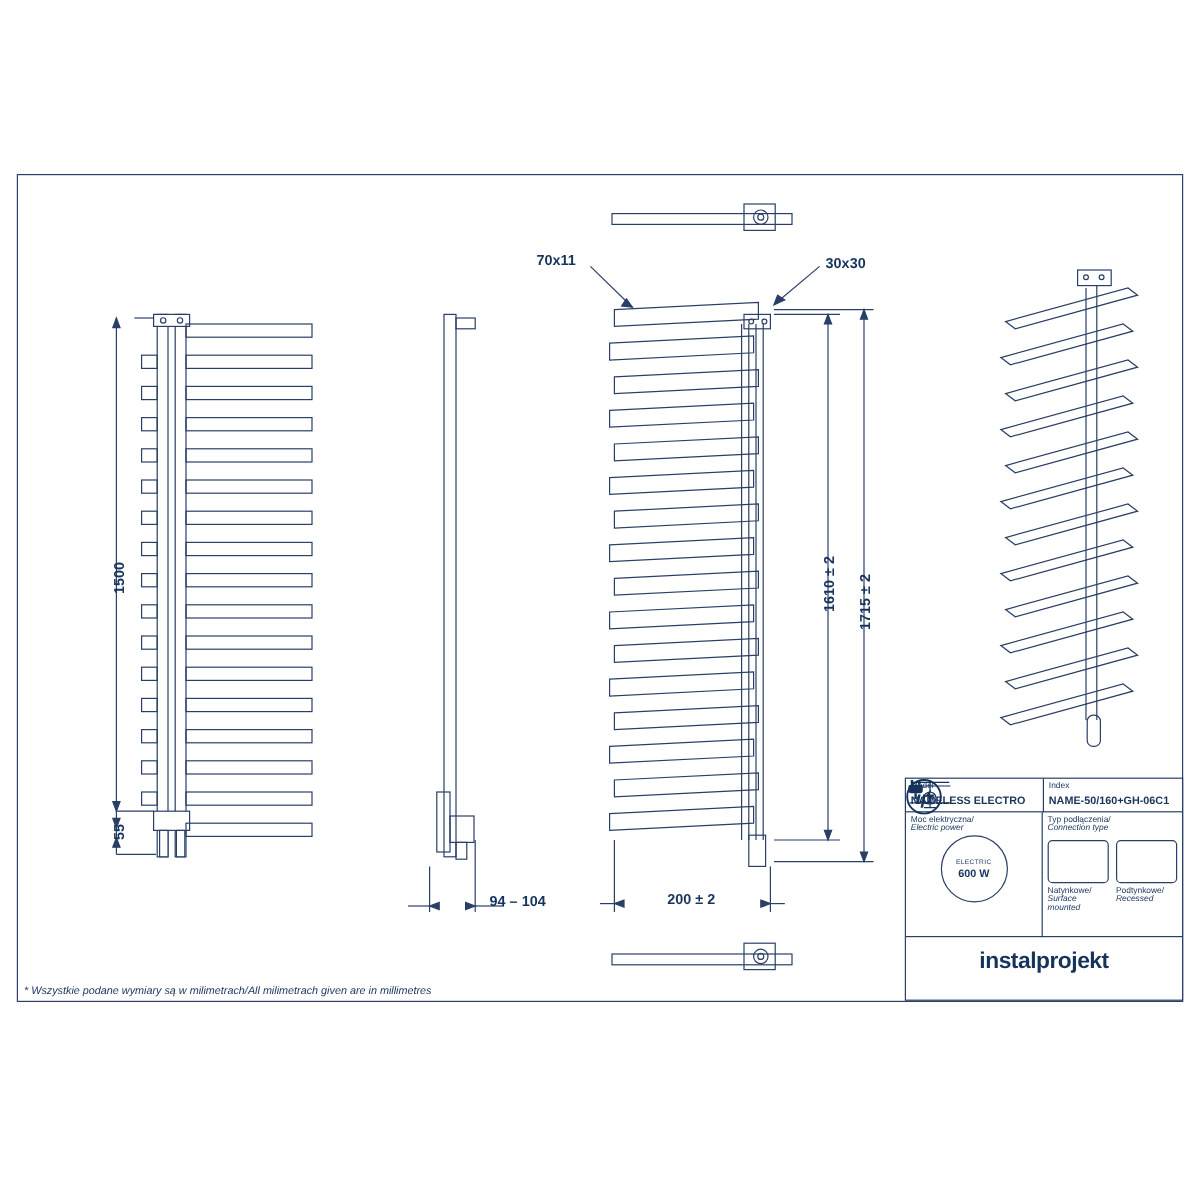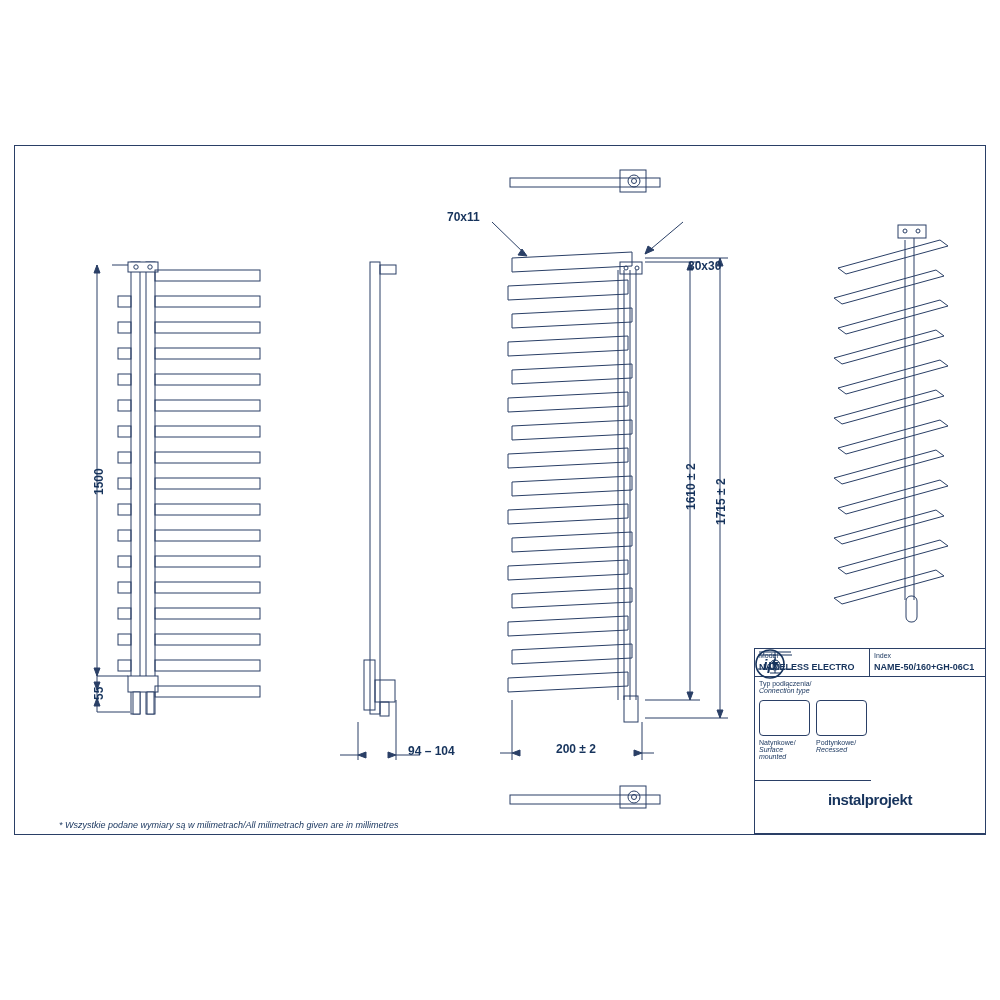--- a/index.html
+++ b/index.html
@@ -3,34 +3,34 @@
 <meta charset="utf-8">
 <style>
   html,body{margin:0;padding:0;background:#ffffff;}
   body{width:1000px;height:1000px;position:relative;font-family:"Liberation Sans",sans-serif;color:#16335c;}
   #sheet{position:absolute;left:14px;top:145px;width:972px;height:690px;border:1px solid #2a3f66;box-sizing:border-box;}
   .lbl{position:absolute;font-size:12px;color:#16335c;white-space:nowrap;}
   .lbl.b{font-weight:bold;}
   .vert{transform:rotate(-90deg);transform-origin:0 0;}
   svg{position:absolute;left:0;top:0;}
   .footnote{position:absolute;left:20px;top:820px;font-size:9px;font-style:italic;color:#16335c;}
-  .footnote span.n{font-style:italic;margin-left:39px;}
+  .footnote span.n{font-style:italic;}
   
   #infotable{position:absolute;left:754px;top:648px;width:232px;height:186px;border:1px solid #2a3f66;box-sizing:border-box;font-size:8px;}
   #infotable .row{display:flex;}
   #infotable .cell{box-sizing:border-box;padding:3px 4px;border-right:1px solid #2a3f66;border-bottom:1px solid #2a3f66;}
   #infotable .cell:last-child{border-right:none;}
   .tinyhead{font-size:7px;color:#16335c;}
   .val{font-size:9px;font-weight:bold;color:#16335c;margin-top:3px;}
   .it7{font-size:7px;font-style:italic;color:#16335c;}
   .electric-circle{width:54px;height:54px;border:1.2px solid #2a3f66;border-radius:50%;display:flex;flex-direction:column;align-items:center;justify-content:center;margin:2px auto 0 auto;}
   .electric-circle .t{font-size:5.5px;letter-spacing:.3px;}
   .conn-box{width:52px;height:34px;border:1.2px solid #2a3f66;border-radius:4px;display:flex;align-items:center;justify-content:center;}
   .brand{display:flex;align-items:center;gap:7px;justify-content:center;padding-top:7px;}
-  .brandtxt{font-size:15px;font-weight:bold;color:#16335c;letter-spacing:-.4px;}
+  .brandtxt{font-size:19px;font-weight:bold;color:#16335c;letter-spacing:-.4px;}
 </style>
 </head>
 <body>
 
 <div id="sheet"></div>
 
 <svg width="1000" height="1000">
   <g stroke="#2a3f66" fill="none" stroke-width="1">
 
     <rect x="131" y="262" width="9" height="452"></rect>
@@ -190,21 +190,21 @@
     <circle cx="905" cy="231" r="2"></circle>
     <circle cx="918" cy="231" r="2"></circle>
     <rect x="906" y="596" width="11" height="26" rx="5"></rect>
   </g>
 </svg>
 
 <div class="lbl b vert" style="left:92px;top:495px;">1500</div>
 <div class="lbl b vert" style="left:92px;top:700px;">55</div>
 <div class="lbl b" style="left:408px;top:744px;">94 – 104</div>
 <div class="lbl b" style="left:447px;top:210px;">70x11</div>
-<div class="lbl b" style="left:688px;top:212px;margin-top:47px;">30x30</div>
+<div class="lbl b" style="left:688px;top:212px;">30x30</div>
 <div class="lbl b vert" style="left:684px;top:510px;">1610 ± 2</div>
 <div class="lbl b vert" style="left:714px;top:525px;">1715 ± 2</div>
 <div class="lbl b" style="left:556px;top:742px;">200 ± 2</div>
 
 <div class="footnote">
   <span class="n">* Wszystkie podane wymiary są w milimetrach/</span><span>All milimetrach given are in millimetres</span>
 </div>
 
 <div id="infotable">
 
@@ -213,20 +213,34 @@
       <div class="tinyhead">Model</div>
       <div class="val">NAMELESS ELECTRO</div>
     </div>
     <div class="cell" style="width:116px;">
       <div class="tinyhead">Index</div>
       <div class="val">NAME-50/160+GH-06C1</div>
     </div>
   </div>
 
   <div class="row" style="height:104px;">
+    <div class="cell" style="width:116px;">
+      <div class="tinyhead">Moc elektryczna/</div>
+      <div class="it7">Electric power</div>
+      <div class="electric-circle">
+        <div class="t">ELECTRIC</div>
+        <svg width="16" height="18" viewBox="0 0 16 18">
+          <rect x="4" y="1" width="2" height="4" fill="#16335c"></rect>
+          <rect x="10" y="1" width="2" height="4" fill="#16335c"></rect>
+          <rect x="2" y="5" width="12" height="7" rx="2" fill="#16335c"></rect>
+          <rect x="7" y="12" width="2" height="5" fill="#16335c"></rect>
+        </svg>
+        <div class="val" style="margin-top:1px;">600 W</div>
+      </div>
+    </div>
 
     <div class="cell" style="width:116px;">
       <div class="tinyhead">Typ podłączenia/</div>
       <div class="it7">Connection type</div>
       <div style="display:flex;gap:6px;margin-top:6px;justify-content:center;">
         <div class="conn-box">
           <svg width="40" height="26" viewBox="0 0 40 26">
             <line x1="4" y1="3" x2="36" y2="3" stroke="#16335c" stroke-width="1"></line>
             <line x1="20" y1="3" x2="20" y2="12" stroke="#16335c" stroke-width="1"></line>
             <circle cx="20" cy="16" r="5" fill="none" stroke="#16335c" stroke-width="1"></circle>

